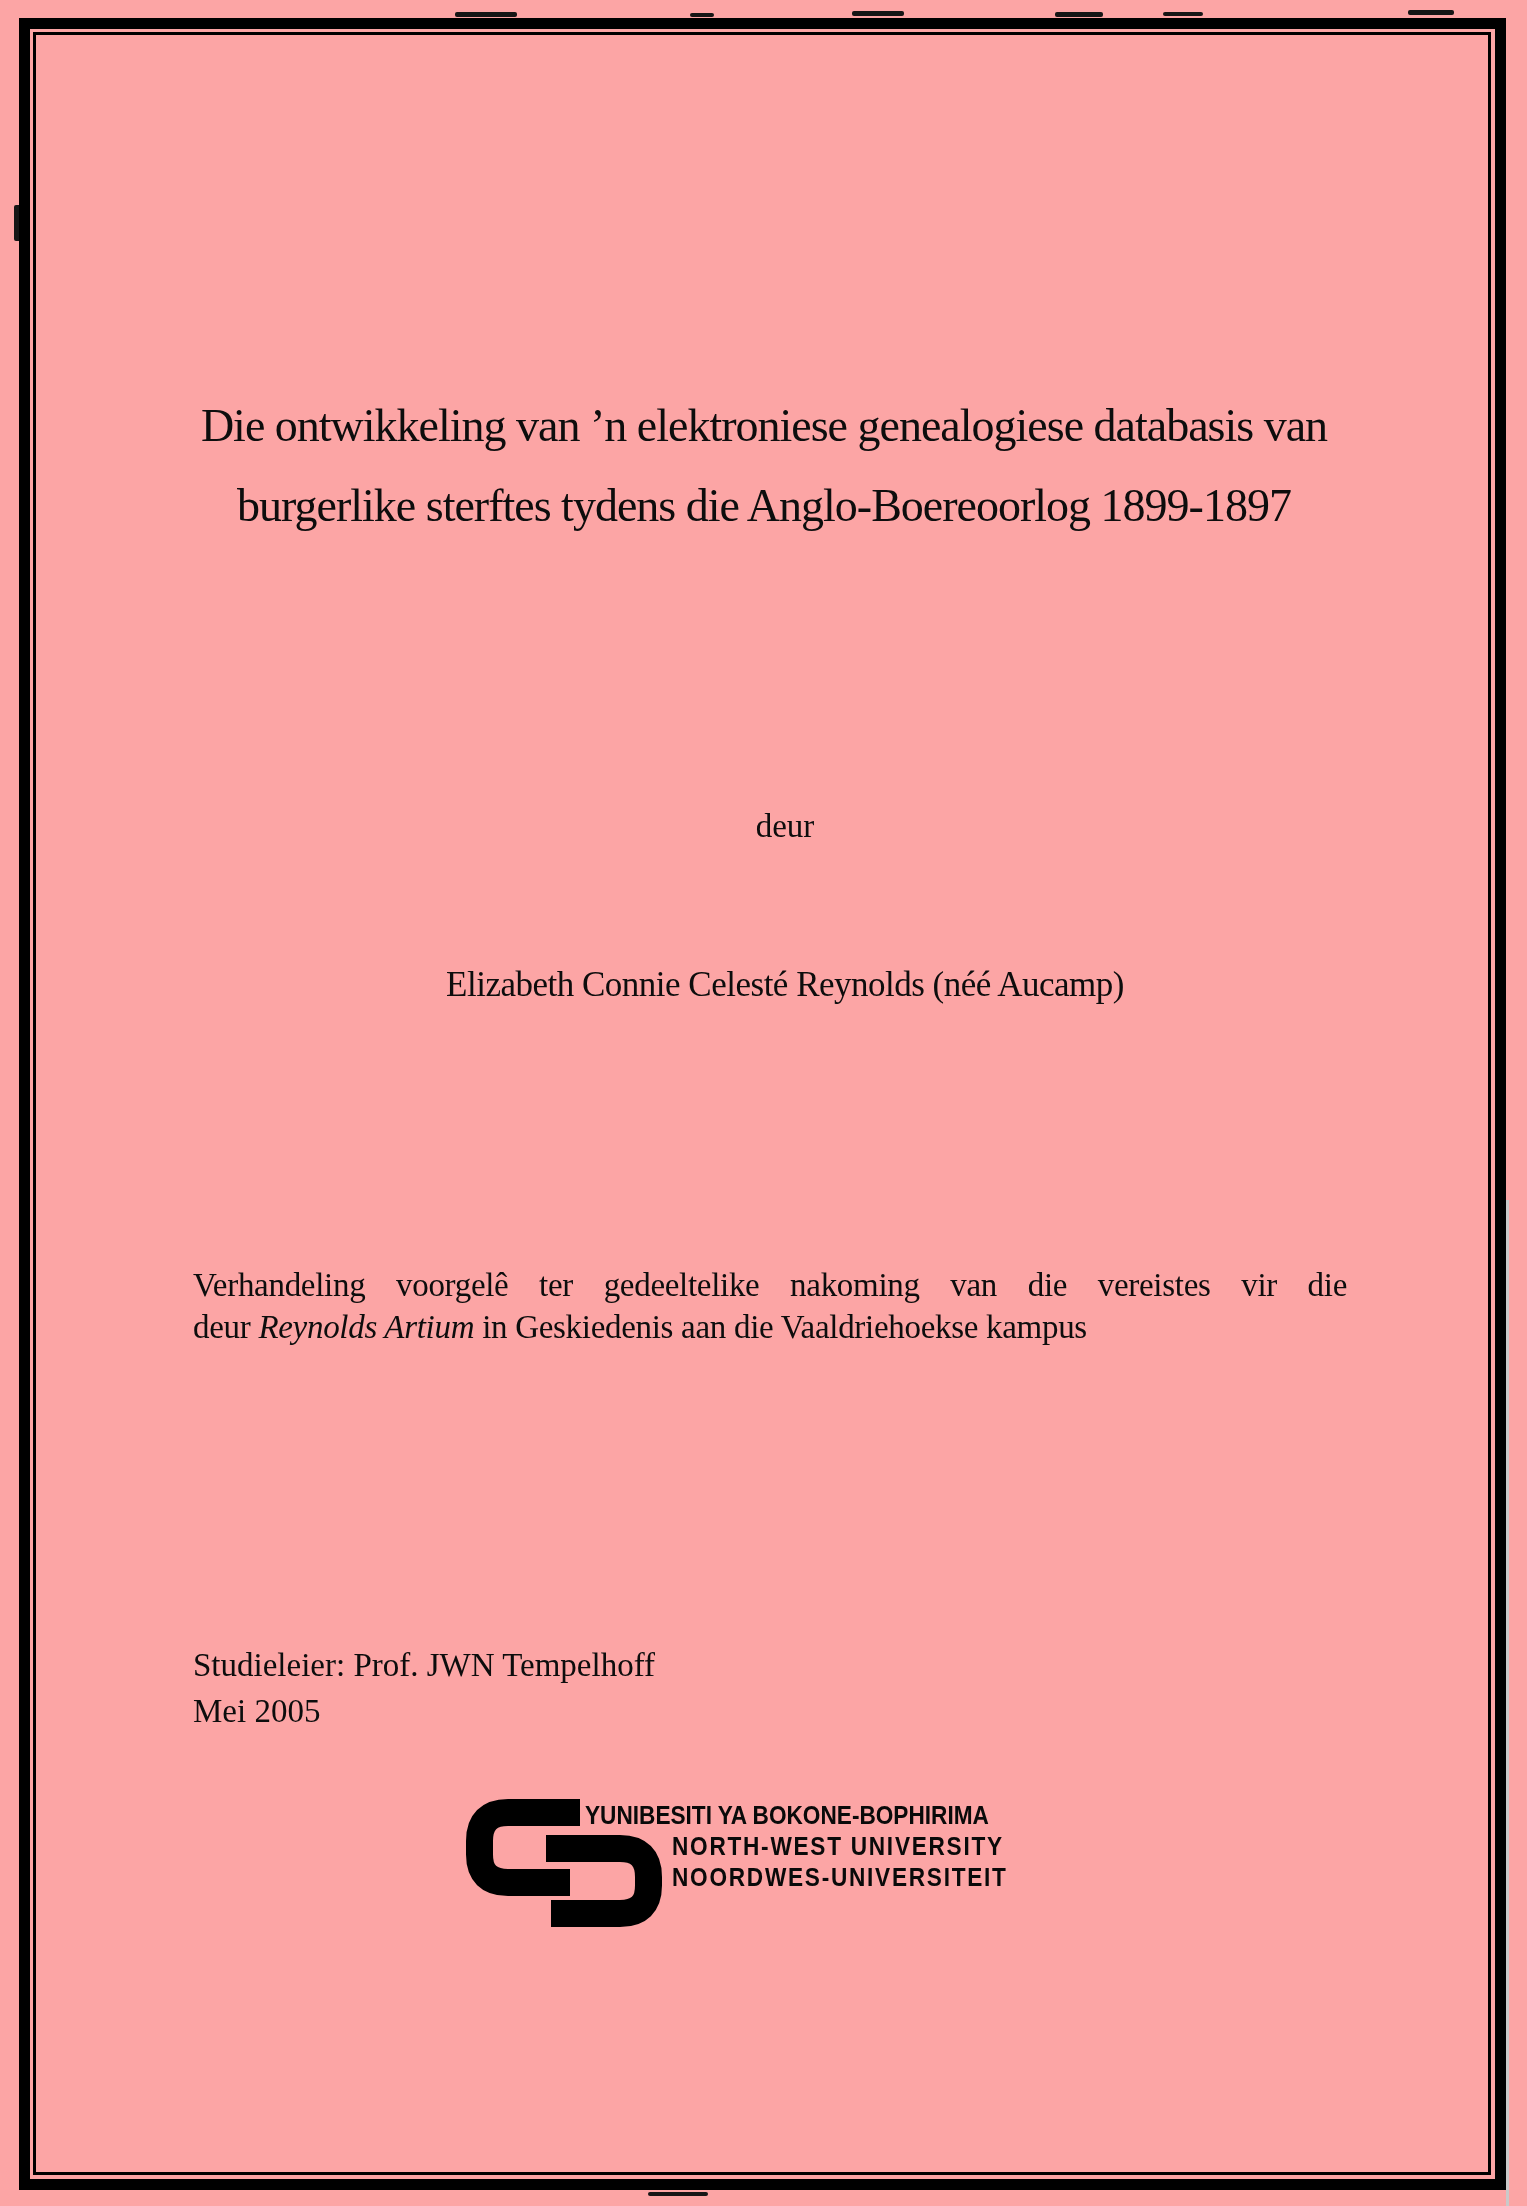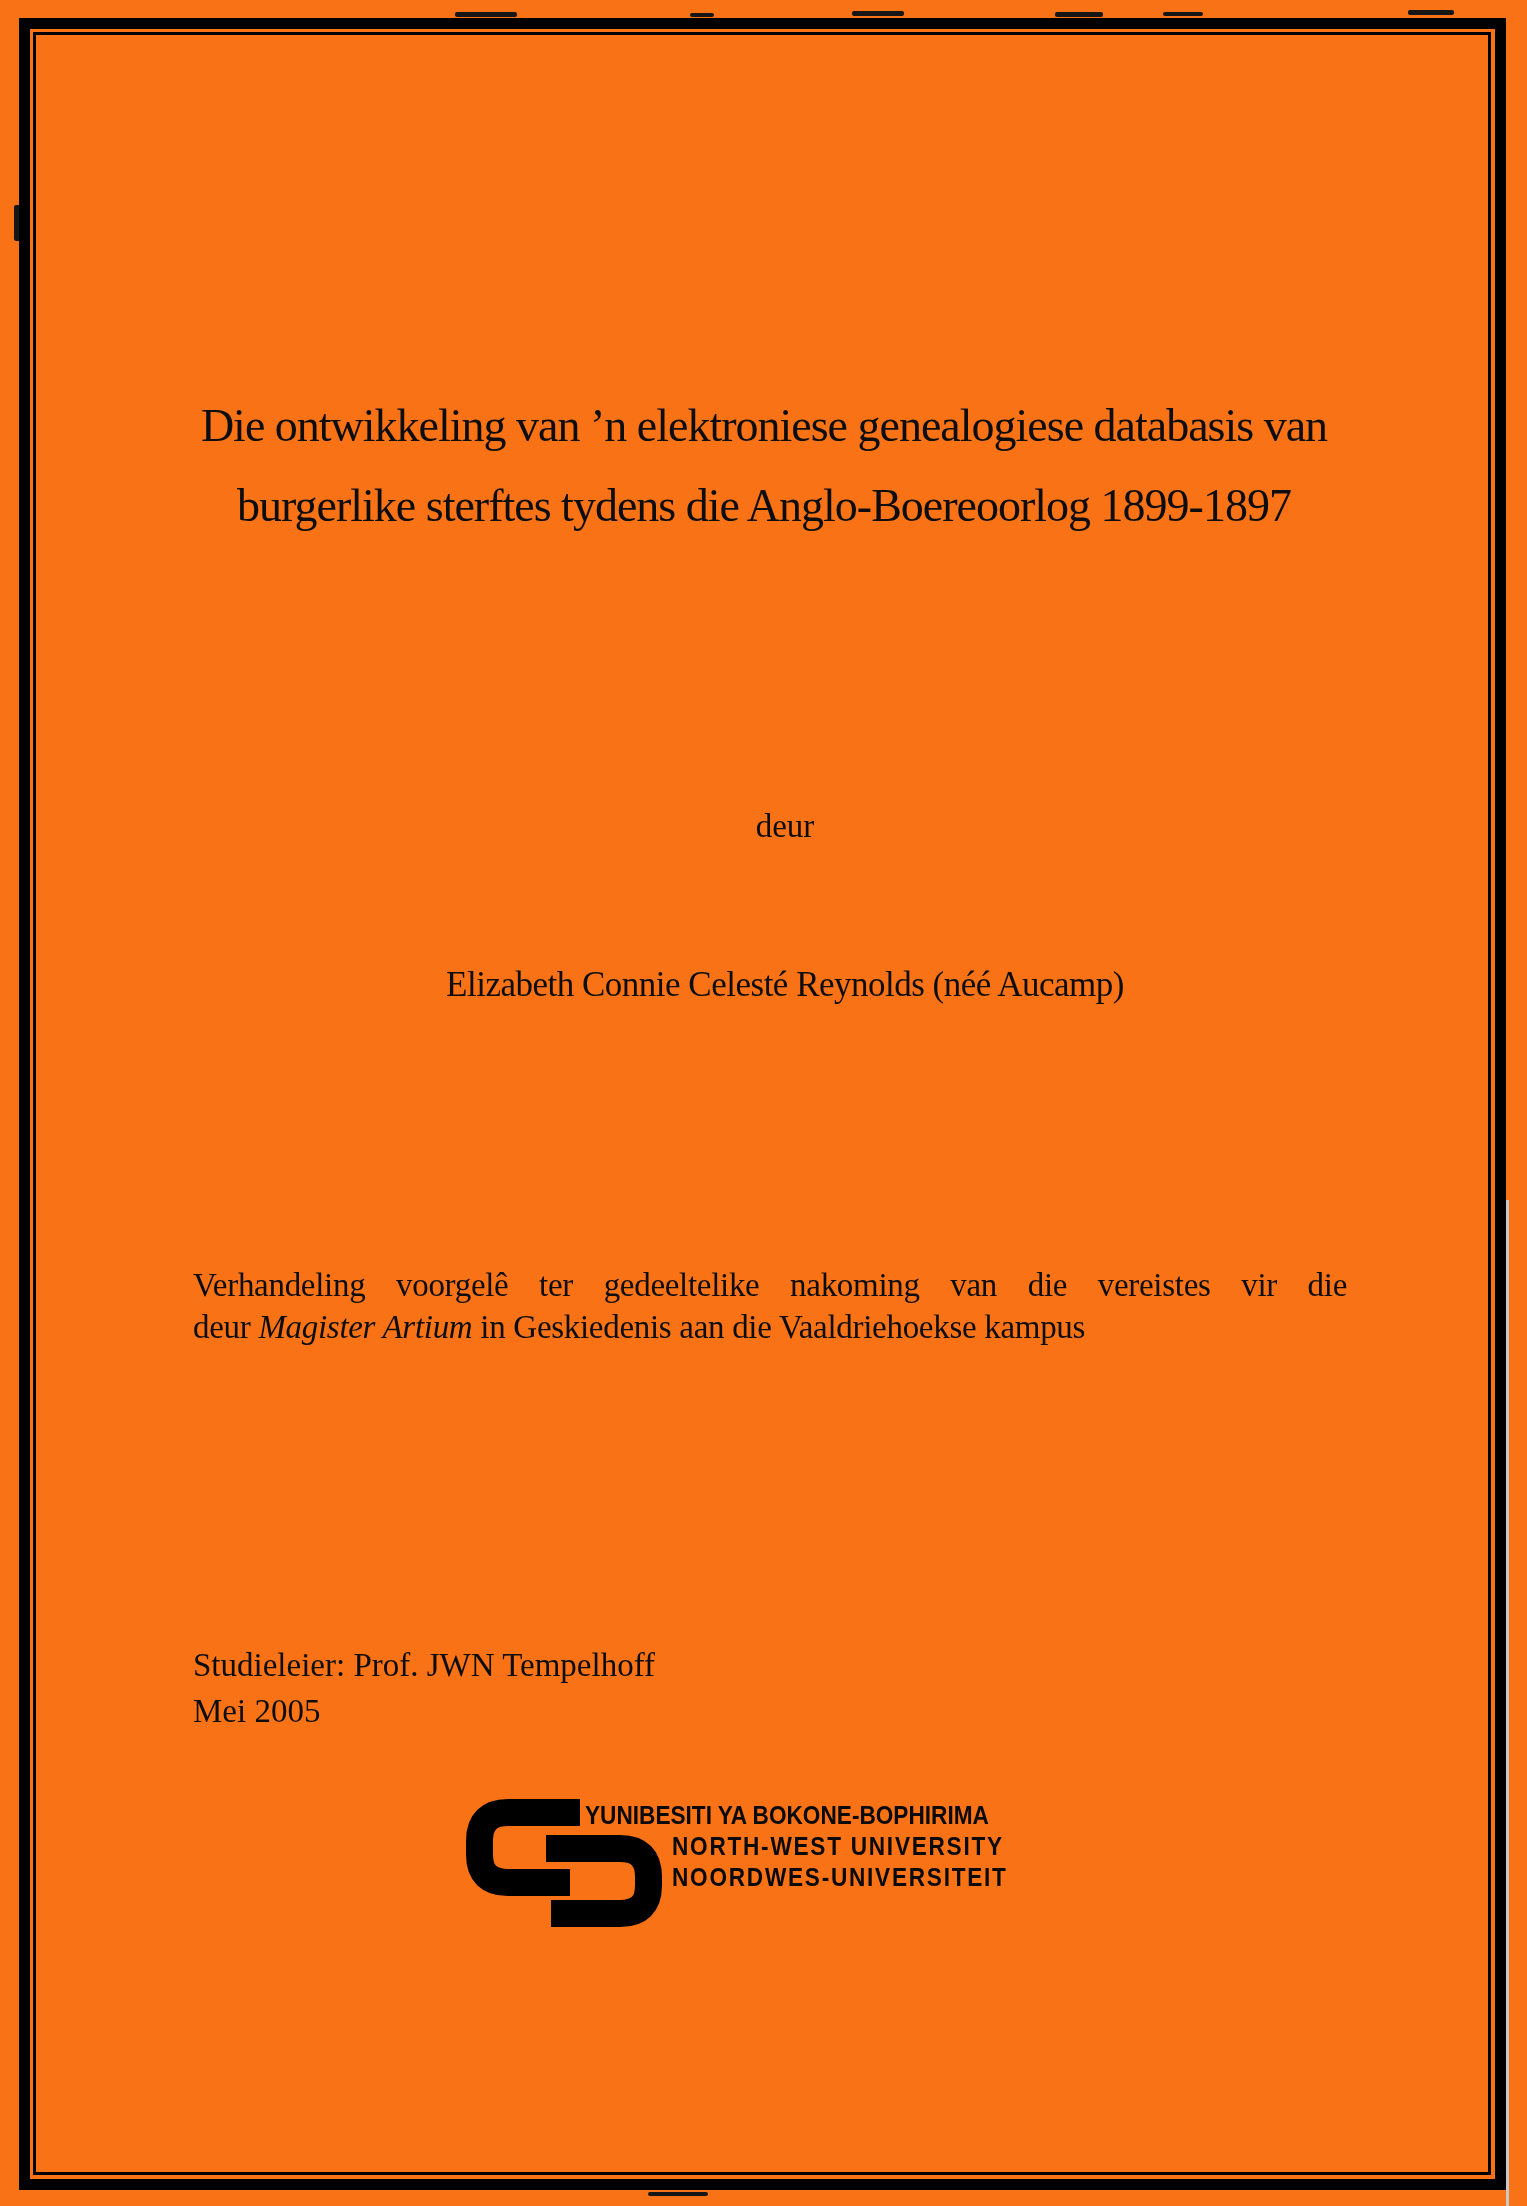--- a/index.html
+++ b/index.html
@@ -1,20 +1,20 @@
 <!DOCTYPE html>
 <html><head>
 <meta charset="utf-8">
 <style>
   html, body { margin: 0; padding: 0; background: #ffffff; }
   .page {
     position: relative;
     width: 1527px;
     height: 2206px;
-    background: #f97316;
+    background: #fca5a5;
     overflow: hidden;
     font-family: "Liberation Serif", serif;
     color: #0d0d0d;
   }
   .frame-outer {
     position: absolute; left: 19px; top: 18px;
     width: 1487px; height: 2172px;
     border: 11px solid #000; box-sizing: border-box;
   }
   .frame-inner {
@@ -83,21 +83,21 @@
   </div>
 
   <div class="byline">deur</div>
 
   <div class="author">Elizabeth Connie Celesté Reynolds (néé Aucamp)</div>
 
   <div class="statement">
     <div class="jline">Verhandeling voorgelê ter gedeeltelike nakoming van die vereistes vir die</div>
     <div class="nline">
       <span>deur</span>
-      <span class="ital">Magister Artium</span>
+      <span class="ital">Reynolds Artium</span>
       <span>in Geskiedenis aan die Vaaldriehoekse kampus</span>
     </div>
   </div>
 
   <div class="supervisor-block">
     <div>Studieleier: Prof. JWN Tempelhoff</div>
     <div>Mei 2005</div>
   </div>
 
   <div>

